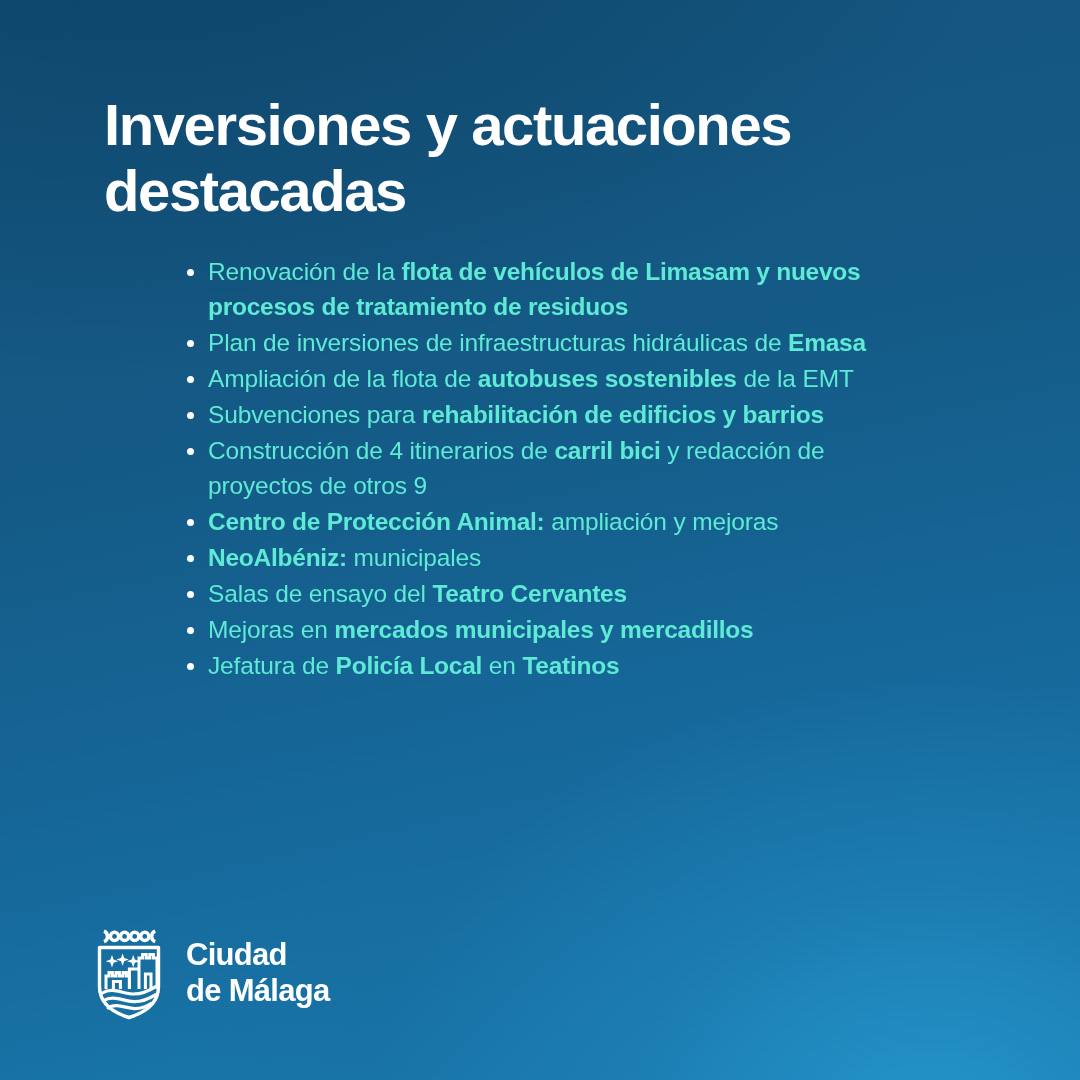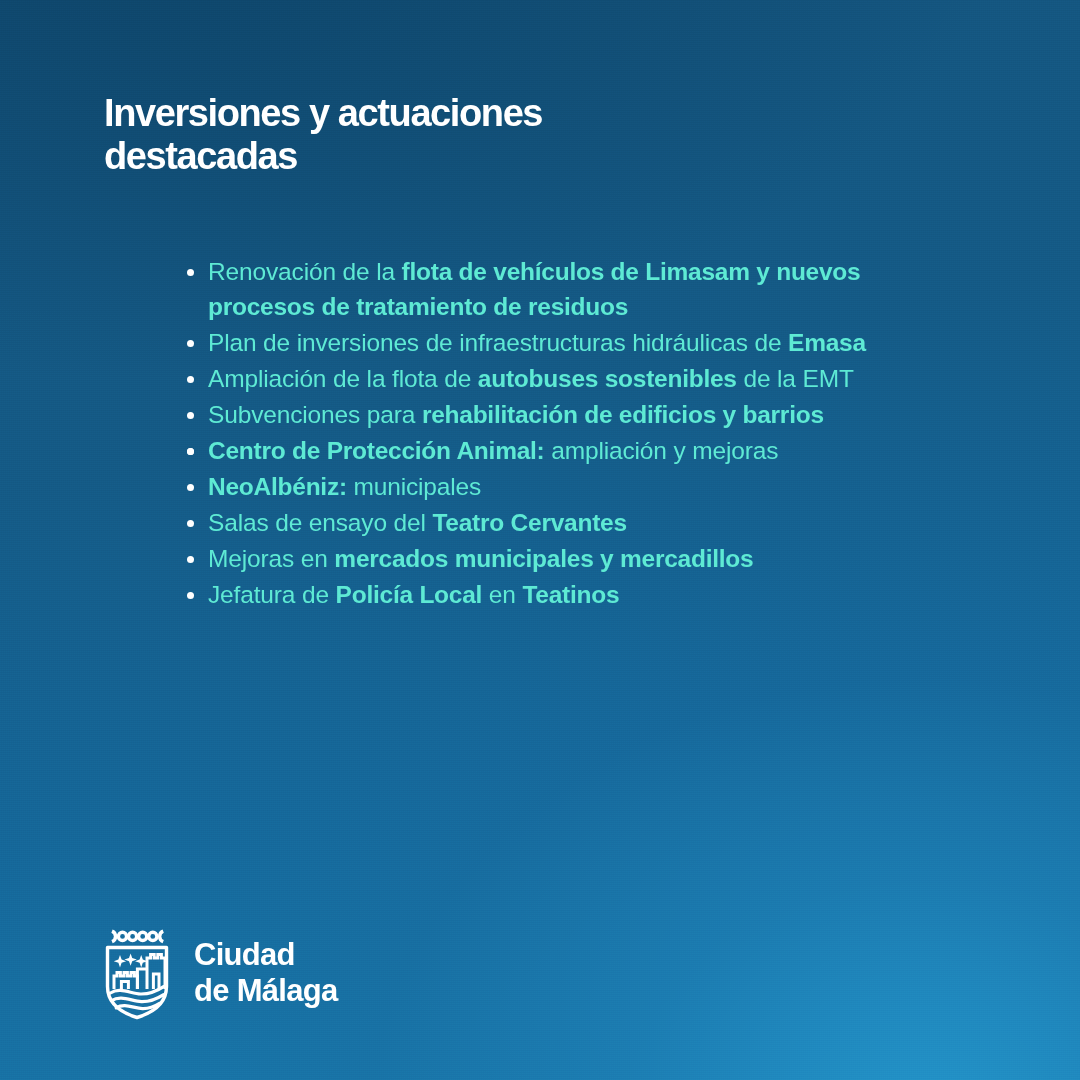--- a/index.html
+++ b/index.html
@@ -56,21 +56,21 @@
 
   
   .title {
     position: absolute;
     left: 104px;
     top: 92px;
     width: 840px;
     margin: 0;
     color: #ffffff;
     font-family: "Liberation Sans", sans-serif;
-    font-size: 38px;
+    font-size: 58px;
     font-weight: 700;
     line-height: 1.13;
     letter-spacing: -1.4px;
     white-space: pre-line;
   }
 
   
   .bullet-list {
     position: absolute;
     left: 186px;
@@ -101,21 +101,21 @@
     background: #ffffff;
   }
   .bullet-item b {
     font-weight: 700;
     letter-spacing: -0.25px;
   }
 
   
   .logo {
     position: absolute;
-    left: 100px;
+    left: 92px;
     top: 928px;
     display: flex;
     align-items: center;
     gap: 20px;
   }
   .logo-mark {
     width: 74px;
     height: 92px;
     display: block;
   }
@@ -143,21 +143,21 @@
   <div class="content">
 
     <h1 class="title">Inversiones y actuaciones
 destacadas</h1>
 
     <ul class="bullet-list">
         <li class="bullet-item"><span class="dot"></span><span><span>Renovación de la </span><b>flota de vehículos de Limasam y nuevos procesos de tratamiento de residuos</b></span></li>
         <li class="bullet-item"><span class="dot"></span><span><span>Plan de inversiones de infraestructuras hidráulicas de </span><b>Emasa</b></span></li>
         <li class="bullet-item"><span class="dot"></span><span><span>Ampliación de la flota de </span><b>autobuses sostenibles</b><span> de la EMT</span></span></li>
         <li class="bullet-item"><span class="dot"></span><span><span>Subvenciones para </span><b>rehabilitación de edificios y barrios</b></span></li>
-        <li class="bullet-item"><span class="dot"></span></li>
+        <li class="bullet-item"><span class="dot"></span><span><span>Construcción de 4 itinerarios de </span><b>carril bici</b><span> y redacción de proyectos de otros 9</span></span></li>
         <li class="bullet-item"><span class="dot"></span><span><b>Centro de Protección Animal:</b><span> ampliación y mejoras</span></span></li>
         <li class="bullet-item"><span class="dot"></span><span><b>NeoAlbéniz:</b><span> municipales</span></span></li>
         <li class="bullet-item"><span class="dot"></span><span><span>Salas de ensayo del </span><b>Teatro Cervantes</b></span></li>
         <li class="bullet-item"><span class="dot"></span><span><span>Mejoras en </span><b>mercados municipales y mercadillos</b></span></li>
         <li class="bullet-item"><span class="dot"></span><span><span>Jefatura de </span><b>Policía Local</b><span> en </span><b>Teatinos</b></span></li>
       </ul>
 
     <div class="logo">
       <svg class="logo-mark" viewBox="0 0 74 92" aria-hidden="true">
 

